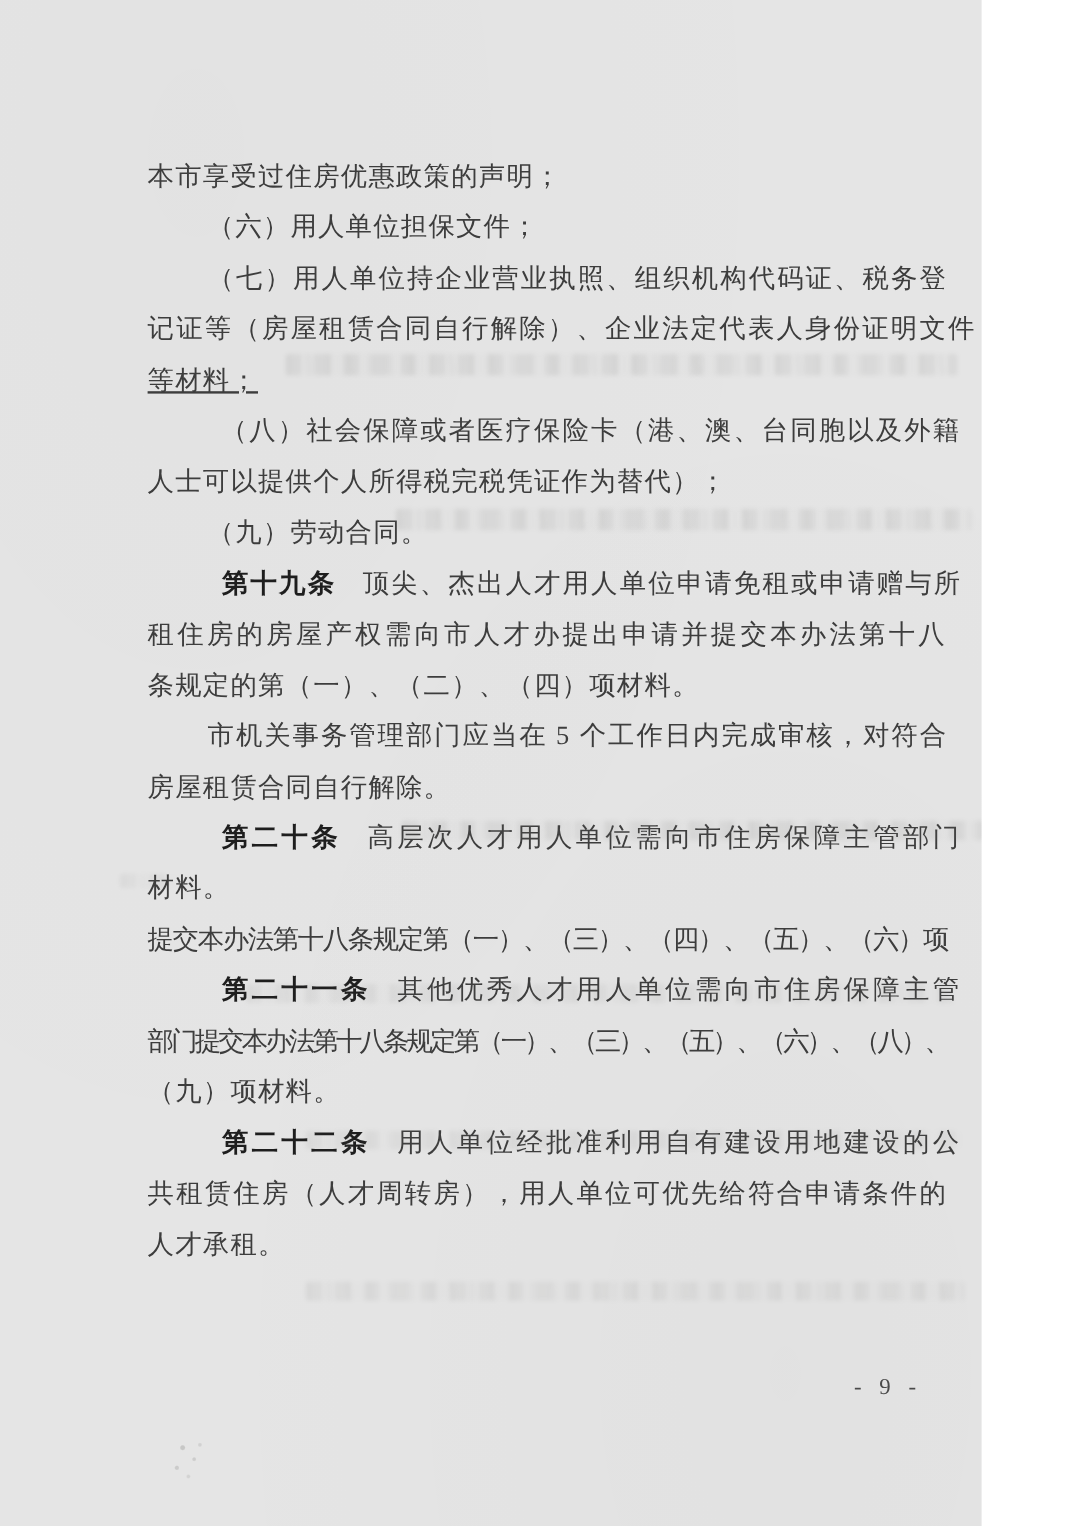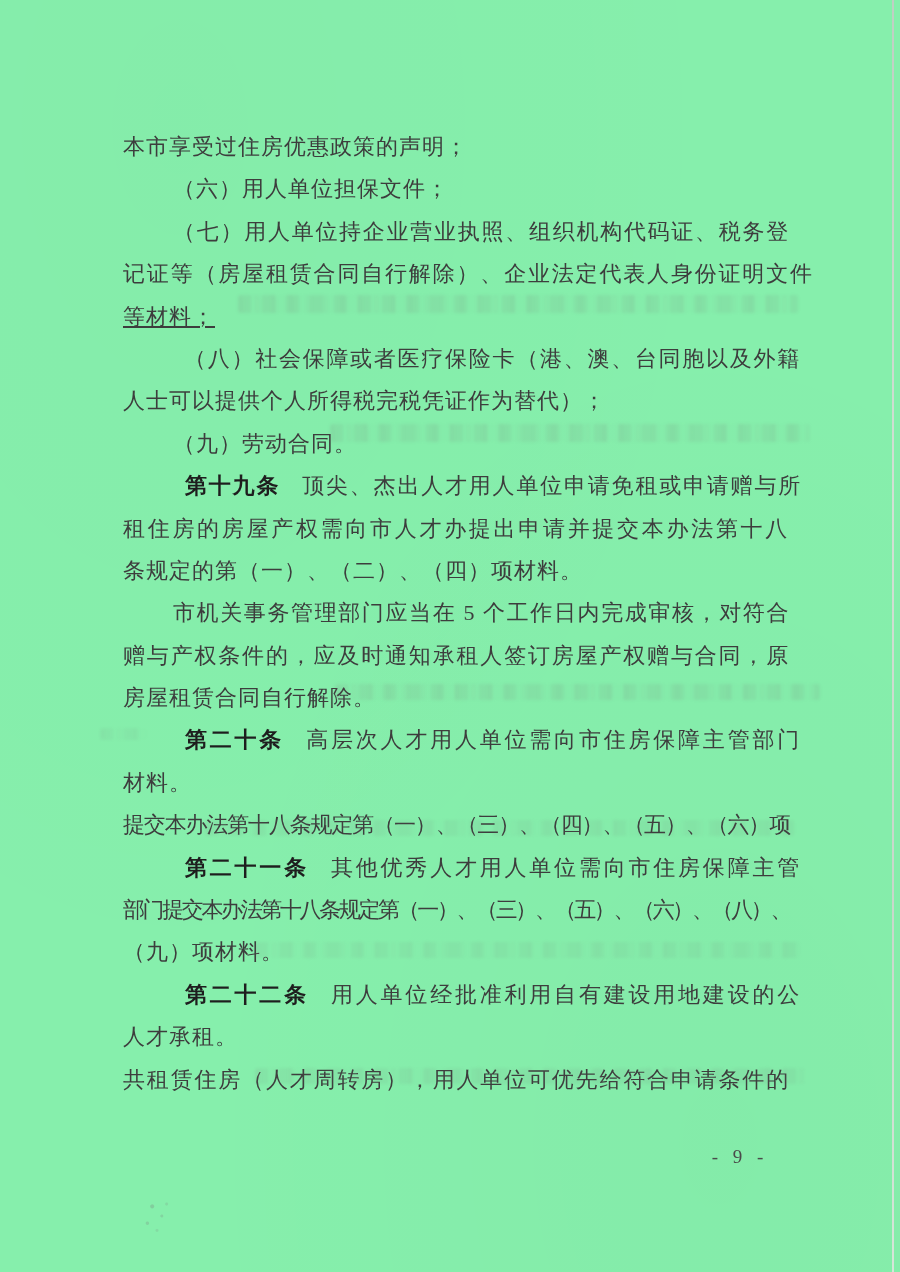--- a/index.html
+++ b/index.html
@@ -2,23 +2,23 @@
 <html lang="zh"><head>
 <meta charset="utf-8">
 <style>
   html, body {
     margin: 0;
     padding: 0;
     background: #ffffff;
   }
   .page {
     position: relative;
-    width: 900px;
+    width: 818px;
     height: 1272px;
-    background: #86efac;
+    background: #e5e5e5;
     overflow: hidden;
     font-family: "Liberation Serif", "DejaVu Serif", serif;
   }
   
   .page::before {
     content: "";
     position: absolute;
     inset: 0;
     background:
       radial-gradient(ellipse at 20% 10%, rgba(0,0,0,0.012), transparent 60%),
@@ -112,31 +112,30 @@
       <div class="line indent"><span class="ln" style="letter-spacing: 1.73077px;"><span>（七）用人单位持企业营业执照、组织机构代码证、税务登</span></span></div>
       <div class="line"><span class="ln" style="letter-spacing: 1.82143px;"><span>记证等（房屋租赁合同自行解除）、企业法定代表人身份证明文件</span></span></div>
       <div class="line"><span class="ln" style="letter-spacing: 1px; text-decoration: underline;"><span>等材料；</span></span></div>
       <div class="line indent"><span class="ln" style="letter-spacing: 1.73077px; margin-left: 11px;"><span>（八）社会保障或者医疗保险卡（港、澳、台同胞以及外籍</span></span></div>
       <div class="line"><span class="ln" style="letter-spacing: 1px;"><span>人士可以提供个人所得税完税凭证作为替代）；</span></span></div>
       <div class="line indent"><span class="ln" style="letter-spacing: 1px;"><span>（九）劳动合同。</span></span></div>
       <div class="line indent"><span class="ln" style="letter-spacing: 1.8px;"><span class="article-no">第十九条</span><span>顶尖、杰出人才用人单位申请免租或申请赠与所</span></span></div>
       <div class="line"><span class="ln" style="letter-spacing: 2.7037px;"><span>租住房的房屋产权需向市人才办提出申请并提交本办法第十八</span></span></div>
       <div class="line"><span class="ln" style="letter-spacing: 1px;"><span>条规定的第（一）、（二）、（四）项材料。</span></span></div>
       <div class="line indent"><span class="ln" style="letter-spacing: 1.60714px;"><span>市机关事务管理部门应当在 5 个工作日内完成审核，对符合</span></span></div>
-      <div class="line"><span class="ln" style="letter-spacing: 1.82143px;"><span>赠与产权条件的，应及时通知承租人签订房屋产权赠与合同，原</span></span></div>
       <div class="line"><span class="ln" style="letter-spacing: 1px;"><span>房屋租赁合同自行解除。</span></span></div>
       <div class="line indent"><span class="ln" style="letter-spacing: 2.79167px;"><span class="article-no">第二十条</span><span>高层次人才用人单位需向市住房保障主管部门</span></span></div>
       <div class="line"><span class="ln" style="letter-spacing: 1px;"><span>材料。</span></span></div>
       <div class="line"><span class="ln" style="letter-spacing: -1.15625px;"><span>提交本办法第十八条规定第（一）、（三）、（四）、（五）、（六）项</span></span></div>
       <div class="line indent"><span class="ln" style="letter-spacing: 2.79167px;"><span class="article-no">第二十一条</span><span>其他优秀人才用人单位需向市住房保障主管</span></span></div>
       <div class="line"><span class="ln" style="letter-spacing: -2.38235px;"><span>部门提交本办法第十八条规定第（一）、（三）、（五）、（六）、（八）、</span></span></div>
       <div class="line"><span class="ln" style="letter-spacing: 1px;"><span>（九）项材料。</span></span></div>
       <div class="line indent"><span class="ln" style="letter-spacing: 2.79167px;"><span class="article-no">第二十二条</span><span>用人单位经批准利用自有建设用地建设的公</span></span></div>
+      <div class="line"><span class="ln" style="letter-spacing: 1.82143px;"><span>共租赁住房（人才周转房），用人单位可优先给符合申请条件的</span></span></div>
       <div class="line"><span class="ln" style="letter-spacing: 1px;"><span>人才承租。</span></span></div>
-      <div class="line"><span class="ln" style="letter-spacing: 1.82143px;"><span>共租赁住房（人才周转房），用人单位可优先给符合申请条件的</span></span></div>
     </div>
 
   <div class="ghost" style="top:295px; left:238px; width:560px; height:18px;"></div>
   <div class="ghost" style="top:424px; left:330px; width:480px; height:18px;"></div>
   <div class="ghost" style="top:684px; left:335px; width:485px; height:16px;"></div>
   <div class="ghost" style="top:820px; left:205px; width:590px; height:16px; opacity:0.35;"></div>
   <div class="ghost" style="top:942px; left:255px; width:545px; height:16px; opacity:0.35;"></div>
   <div class="ghost" style="top:1068px; left:255px; width:550px; height:16px; opacity:0.4;"></div>
   <div class="ghost" style="top:728px; left:100px; width:48px; height:12px; opacity:0.3;"></div>
 

